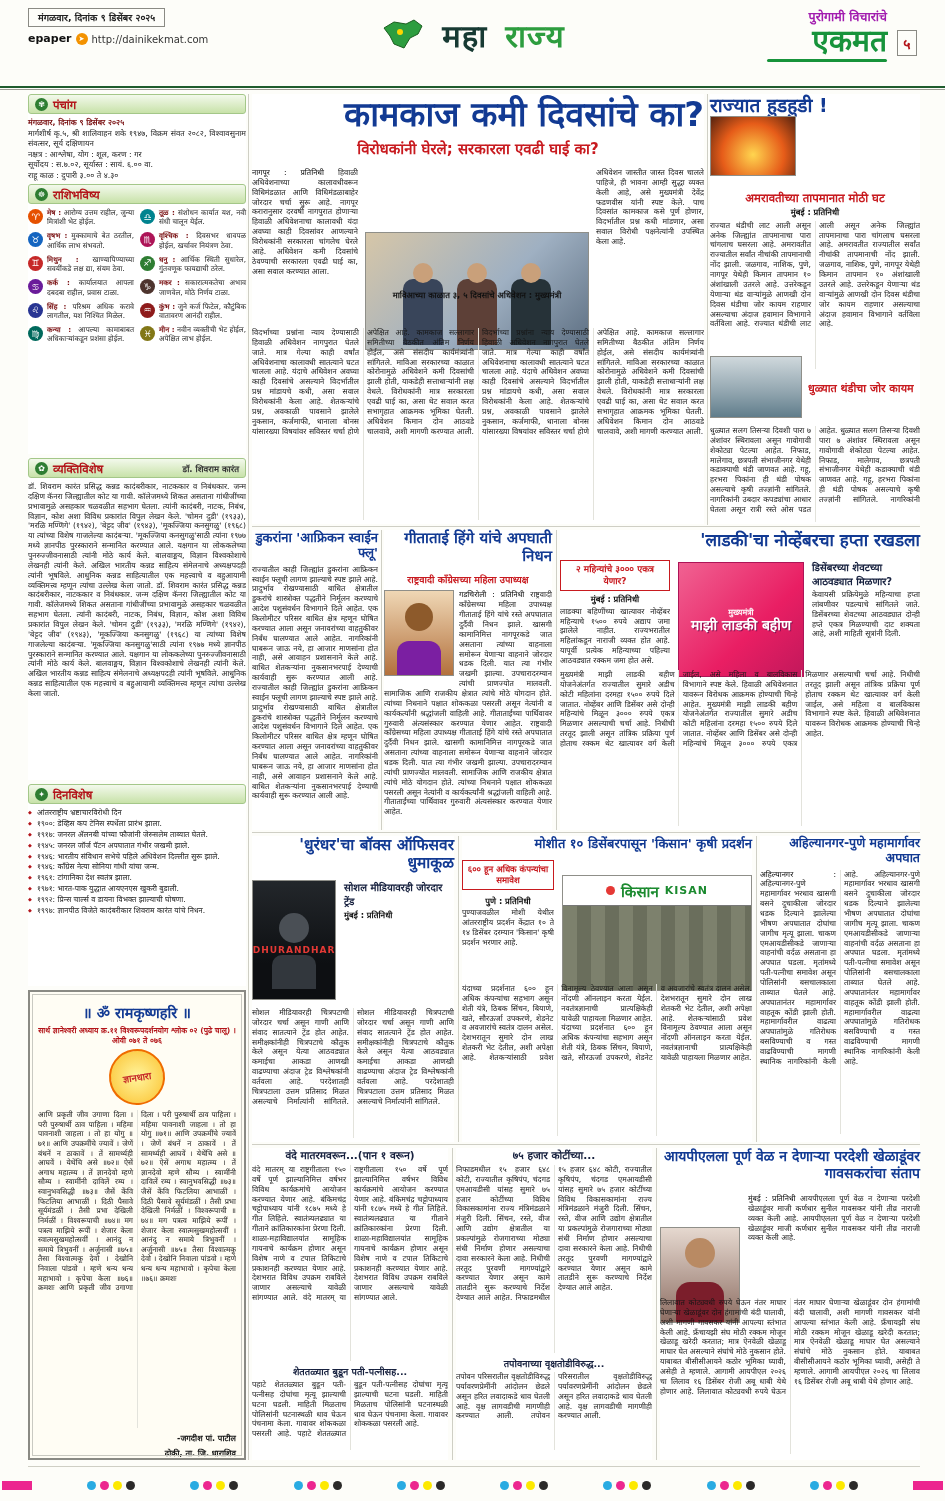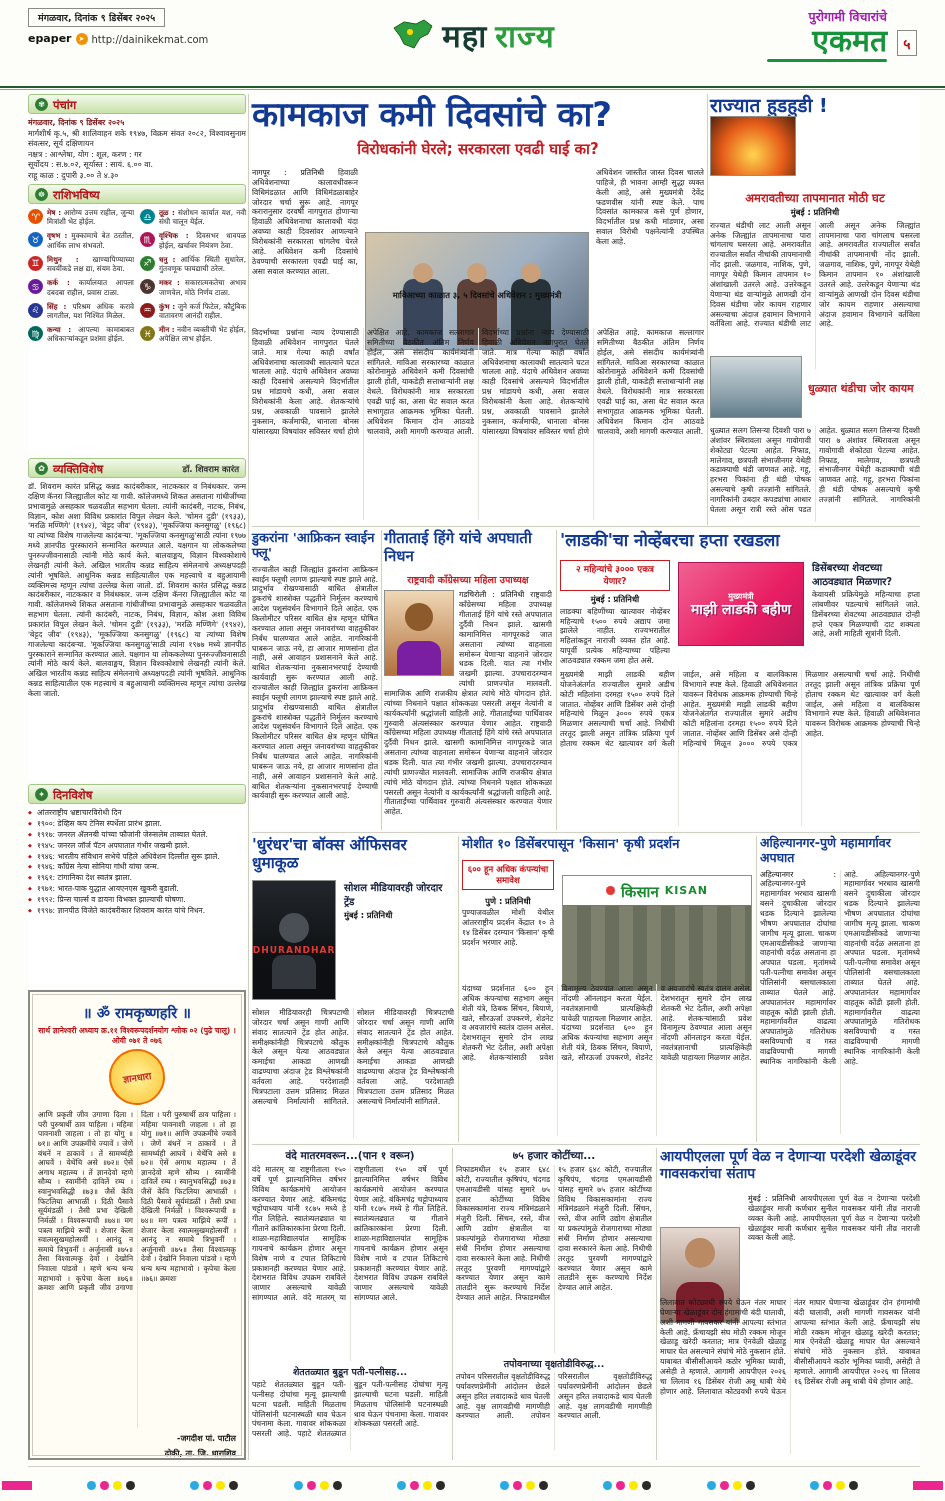--- a/index.html
+++ b/index.html
@@ -7,21 +7,21 @@
 body{font-family:"DejaVu Sans",sans-serif}
 #page{position:relative;width:945px;height:1501px;background:#fdfdf9;overflow:hidden;margin:0 auto}
 .abs{position:absolute}
 .hline{position:absolute;height:1px;background:#cfcfc5}
 .vline{position:absolute;width:1px;background:#cfcfc5}
 
 .datebox{position:absolute;left:28px;top:8px;border:1px solid #8a8a84;padding:2px 9px;font-size:9.5px;font-weight:bold;color:#222}
 .epaper{position:absolute;left:28px;top:32px;display:flex;align-items:flex-end;gap:4px;font-size:10px;color:#333}
 .ep-lbl{font-weight:bold;color:#111;font-size:11px}
 .ep-ico{width:12px;height:12px;border-radius:50%;background:#f39200;color:#fff;font-size:7px;display:flex;align-items:center;justify-content:center}
-.masthead{position:absolute;left:0;right:0;top:14px;display:flex;align-items:center;justify-content:center;gap:8px}
+.masthead{position:absolute;left:0;right:0;top:14px;display:flex;align-items:center;justify-content:center;gap:18px}
 .map-ico{width:44px;height:34px}
 .mh-maha{font-size:31px;font-weight:bold;color:#173a33;letter-spacing:1px}
 .mh-rajya{font-size:31px;font-weight:bold;color:#2d9d3f;letter-spacing:1px}
 .hdr-right{position:absolute;right:58px;top:8px;text-align:right}
 .tagline{font-size:12.5px;font-weight:bold;color:#a21caf}
 .brand{font-size:30px;font-weight:bold;color:#17933b;line-height:1.05}
 .brand-ul{height:3px;background:#17933b;width:120px;margin-left:auto;margin-top:2px;border-radius:2px}
 .pagenum{position:absolute;right:28px;top:30px;border:1px solid #8a8a84;width:20px;height:26px;display:flex;align-items:center;justify-content:center;font-size:14px;font-weight:bold;color:#b3151a}
 .hdr-rule{position:absolute;left:0;right:0;top:86px;height:2px;background:#1f5c2e}
 .hdr-rule2{position:absolute;left:0;right:0;top:89px;height:1px;background:#9b9b93}
@@ -47,21 +47,21 @@
 .bd{font-size:7.6px;line-height:1.3;text-align:justify;color:#161616;overflow:hidden}
 .din-item{font-size:7.5px;line-height:1.45;color:#1d1d1d;padding-left:9px;position:relative;text-align:justify}
 .din-item::before{content:"◆";position:absolute;left:0;top:1px;font-size:5px;color:#b3151a}
 .ram{border:2px solid #8a8a84;outline:1px solid #c9c9c1;outline-offset:-5px;padding:10px 8px 6px;background:#fffdf4}
 .ram-title{font-size:14.5px;font-weight:bold;color:#123a93;text-align:center}
 .ram-sub{font-size:7.6px;font-weight:bold;color:#b3151a;text-align:center;margin:3px 0 4px}
 .ram-badge{width:56px;height:56px;border-radius:50%;background:radial-gradient(#fff59d,#fbc02d);border:2px solid #ef6c00;color:#c62828;font-weight:bold;font-size:9.5px;display:flex;align-items:center;justify-content:center;transform:rotate(-8deg);margin:2px auto 5px}
 .ram-sign{font-size:8px;font-weight:bold;color:#161616;text-align:right;margin-top:4px}
 
 .art{position:absolute;background:#fff}
-.hl{color:#123a93;font-weight:bold;text-align:left;line-height:1.18}
+.hl{color:#123a93;font-weight:bold;text-align:right;line-height:1.18}
 .sub-red{color:#c81a1f;font-weight:bold;text-align:center}
 .sub-dk{color:#17213f;font-weight:bold;text-align:center}
 .dl{font-weight:normal;color:#000}
 .cols2{column-count:2;column-gap:8px;column-rule:1px solid #e3e3dc}
 .cols3{column-count:3;column-gap:8px;column-rule:1px solid #e3e3dc}
 .cols4{column-count:4;column-gap:8px;column-rule:1px solid #e3e3dc}
 .ph{border:1px solid #8f8f89;overflow:hidden;position:relative}
 .cap{font-size:8.3px;font-weight:bold;text-align:center;color:#111;line-height:1.25}
 .redbox{border:1px solid #c81a1f;color:#c81a1f;font-weight:bold;font-size:9px;text-align:center;padding:3px 4px;line-height:1.3}
 
@@ -277,21 +277,21 @@
     </div>
   </div>
 
   <div class="art" style="left:560px;top:530px;width:360px;height:300px">
     <div class="hl" style="font-size:17px">'लाडकी'चा नोव्हेंबरचा हप्ता रखडला</div>
     <div class="abs" style="left:0;top:30px;width:110px">
       <div class="redbox">२ महिन्यांचे ३००० एकत्र येणार?</div>
       <div class="cap" style="margin-top:3px">मुंबई : प्रतिनिधी</div>
       <div class="bd" style="height:72px;margin-top:2px">लाडक्या बहिणींच्या खात्यावर नोव्हेंबर महिन्याचे १५०० रुपये अद्याप जमा झालेले नाहीत. राज्यभरातील महिलांकडून नाराजी व्यक्त होत आहे. यापूर्वी प्रत्येक महिन्याच्या पहिल्या आठवड्यात रक्कम जमा होत असे.</div>
     </div>
-    <div class="ladki-g abs" style="left:118px;top:32px;width:126px;height:84px">
+    <div class="ladki-g abs" style="left:118px;top:32px;width:126px;height:115px">
       <div class="ladki-top">मुख्यमंत्री</div>
       <div class="ladki-main">माझी लाडकी बहीण</div>
     </div>
     <div class="abs" style="left:252px;top:30px;width:108px">
       <div class="sub-dk" style="font-size:10px;text-align:left">डिसेंबरच्या शेवटच्या आठवड्यात मिळणार?</div>
       <div class="bd" style="height:76px;margin-top:2px">केवायसी प्रक्रियेमुळे महिन्याचा हप्ता लांबणीवर पडल्याचे सांगितले जाते. डिसेंबरच्या शेवटच्या आठवड्यात दोन्ही हप्ते एकत्र मिळण्याची दाट शक्यता आहे, अशी माहिती सूत्रांनी दिली.</div>
     </div>
     <div class="bd cols3 abs" style="left:0;top:140px;width:360px;height:156px">मुख्यमंत्री माझी लाडकी बहीण योजनेअंतर्गत राज्यातील सुमारे अडीच कोटी महिलांना दरमहा १५०० रुपये दिले जातात. नोव्हेंबर आणि डिसेंबर असे दोन्ही महिन्यांचे मिळून ३००० रुपये एकत्र मिळणार असल्याची चर्चा आहे. निधीची तरतूद झाली असून तांत्रिक प्रक्रिया पूर्ण होताच रक्कम थेट खात्यावर वर्ग केली जाईल, असे महिला व बालविकास विभागाने स्पष्ट केले. हिवाळी अधिवेशनात यावरून विरोधक आक्रमक होण्याची चिन्हे आहेत. मुख्यमंत्री माझी लाडकी बहीण योजनेअंतर्गत राज्यातील सुमारे अडीच कोटी महिलांना दरमहा १५०० रुपये दिले जातात. नोव्हेंबर आणि डिसेंबर असे दोन्ही महिन्यांचे मिळून ३००० रुपये एकत्र मिळणार असल्याची चर्चा आहे. निधीची तरतूद झाली असून तांत्रिक प्रक्रिया पूर्ण होताच रक्कम थेट खात्यावर वर्ग केली जाईल, असे महिला व बालविकास विभागाने स्पष्ट केले. हिवाळी अधिवेशनात यावरून विरोधक आक्रमक होण्याची चिन्हे आहेत.</div>
   </div>
 

